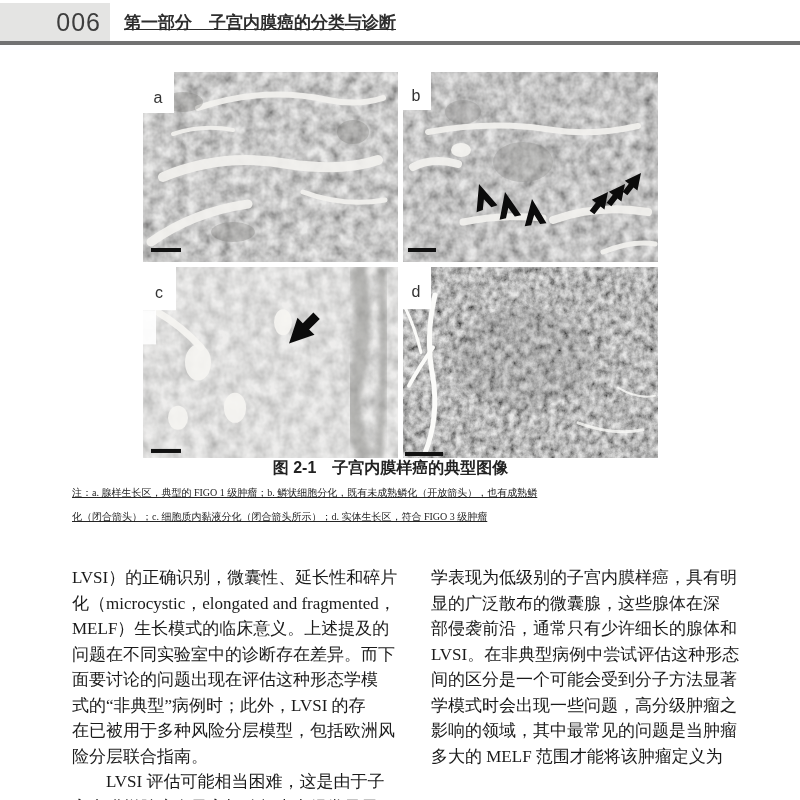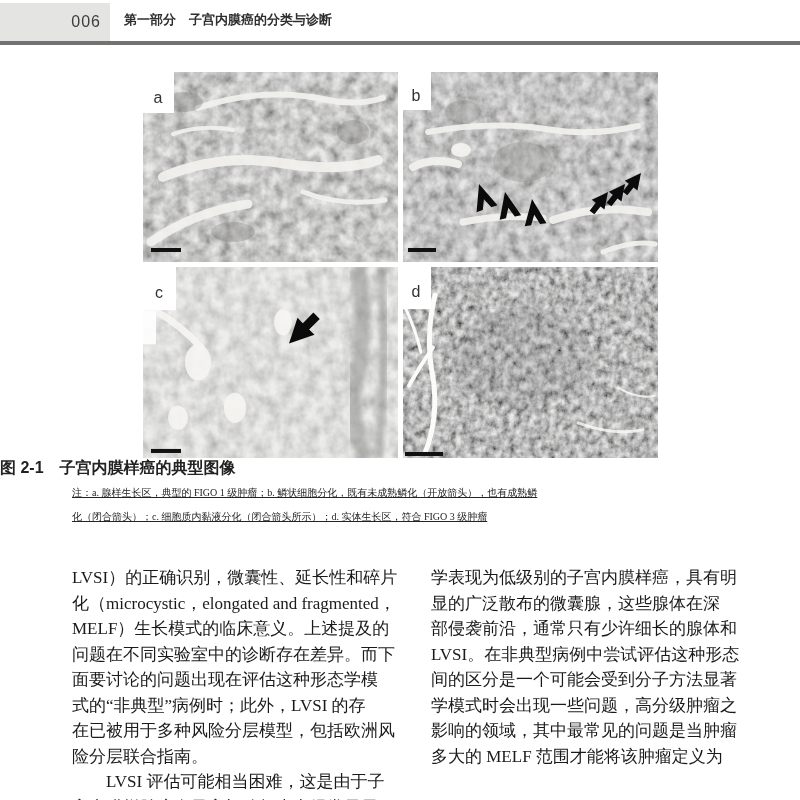--- a/index.html
+++ b/index.html
@@ -1,29 +1,29 @@
 <!DOCTYPE html>
 <html><head>
 <meta charset="utf-8">
 <style>
   html,body{margin:0;padding:0;background:#ffffff;}
   .page{position:relative;width:800px;height:800px;background:#ffffff;overflow:hidden;
         font-family:"Liberation Serif","DejaVu Serif",serif;color:#1f1f1f;}
   
   .pagenum-box{position:absolute;left:0;top:3px;width:110px;height:38px;background:#e4e4e3;
         display:flex;align-items:center;justify-content:flex-end;box-sizing:border-box;padding-right:9px;
-        font-family:"Liberation Sans","DejaVu Sans",sans-serif;font-size:16px;color:#3d3d3d;letter-spacing:1px;}
+        font-family:"Liberation Sans","DejaVu Sans",sans-serif;font-size:25px;color:#3d3d3d;letter-spacing:1px;}
   .section-title{position:absolute;left:124px;top:11px;
-        font-family:"Liberation Sans","DejaVu Sans",sans-serif;font-size:13px;font-weight:600;color:#2e2e2e;}
+        font-family:"Liberation Sans","DejaVu Sans",sans-serif;font-size:17px;font-weight:600;color:#2e2e2e;text-decoration:underline;}
   .header-rule{position:absolute;left:0;top:41px;width:800px;height:4px;background:#727272;}
   
   .panel{position:absolute;}
   .panel svg{display:block;}
   
-  .fig-caption{position:absolute;left:0;top:458px;width:781px;
+  .fig-caption{position:absolute;left:0;top:458px;width:781px;text-align:center;
         font-family:"Liberation Sans","DejaVu Sans",sans-serif;font-weight:bold;font-size:16px;color:#222;}
   .fig-note{position:absolute;left:72px;top:481px;width:668px;font-size:10px;line-height:24px;color:#242424;text-decoration:underline;}
   .fig-note div{white-space:nowrap;}
   
   .col{position:absolute;top:565px;font-size:17px;line-height:25.5px;color:#1a1a1a;}
   .col-left{left:72px;width:318px;}
   .col-right{left:407px;width:332px;margin-left:24px;}
   .col div{white-space:nowrap;}
 </style>
 </head>

